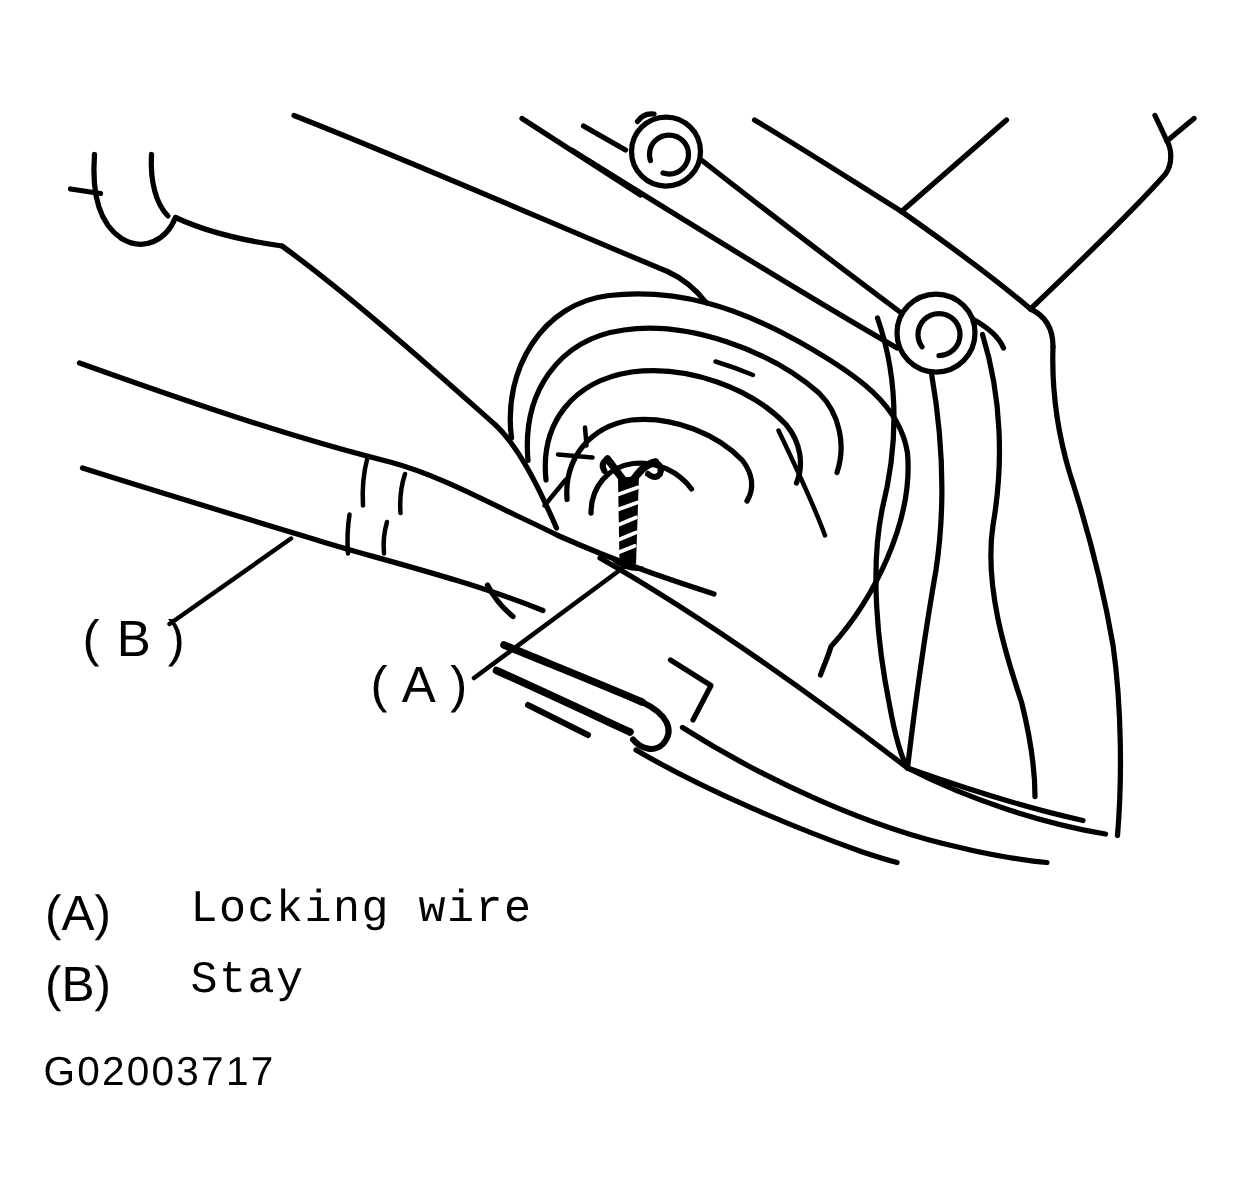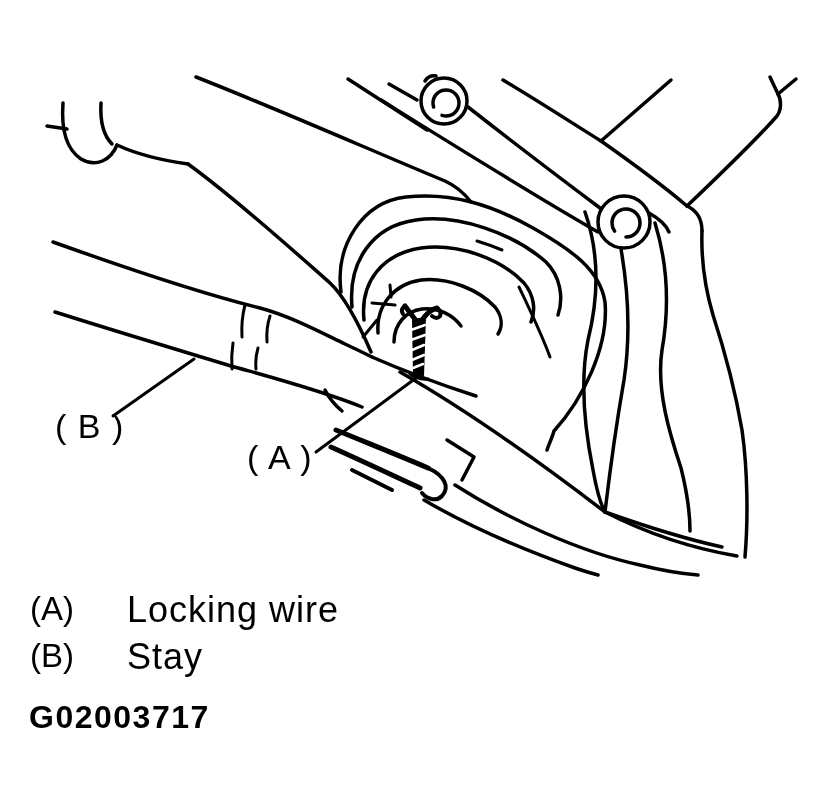--- a/index.html
+++ b/index.html
@@ -19,26 +19,26 @@
   svg.art .thick{stroke-width:5;}
   svg.art .med{stroke-width:4;}
   svg.art .fill{fill:#000000;stroke:none;}
   svg.art .white{stroke:#ffffff;stroke-width:2.6;}
   .callout{
     position:absolute;color:#000;font-size:34px;line-height:1;
     white-space:pre;letter-spacing:1px;
   }
   .legend-row{position:absolute;left:0;top:0;width:420px;height:40px;color:#000;}
   .legend-key{position:absolute;left:30px;top:0;font-size:33px;line-height:1;}
-  .legend-label{position:absolute;left:127px;top:0;font-size:36px;line-height:1;letter-spacing:1px;}
+  .legend-label{position:absolute;left:127px;top:0;font-size:30px;line-height:1;letter-spacing:1px;font-family:Liberation Mono, monospace;}
   #legendRow1{top:592px;}
   #legendRow2{top:639px;}
   .figure-id{
     position:absolute;left:29px;top:701px;color:#000;
-    font-size:32px;font-weight:bold;line-height:1;letter-spacing:1.5px;
+    font-size:27px;font-weight:normal;line-height:1;letter-spacing:1.5px;
   }
 </style>
 </head>
 <body>
 
 <div class="stage">
 
   <svg class="art" width="837" height="800" viewBox="0 0 837 800">
 
     <g>

